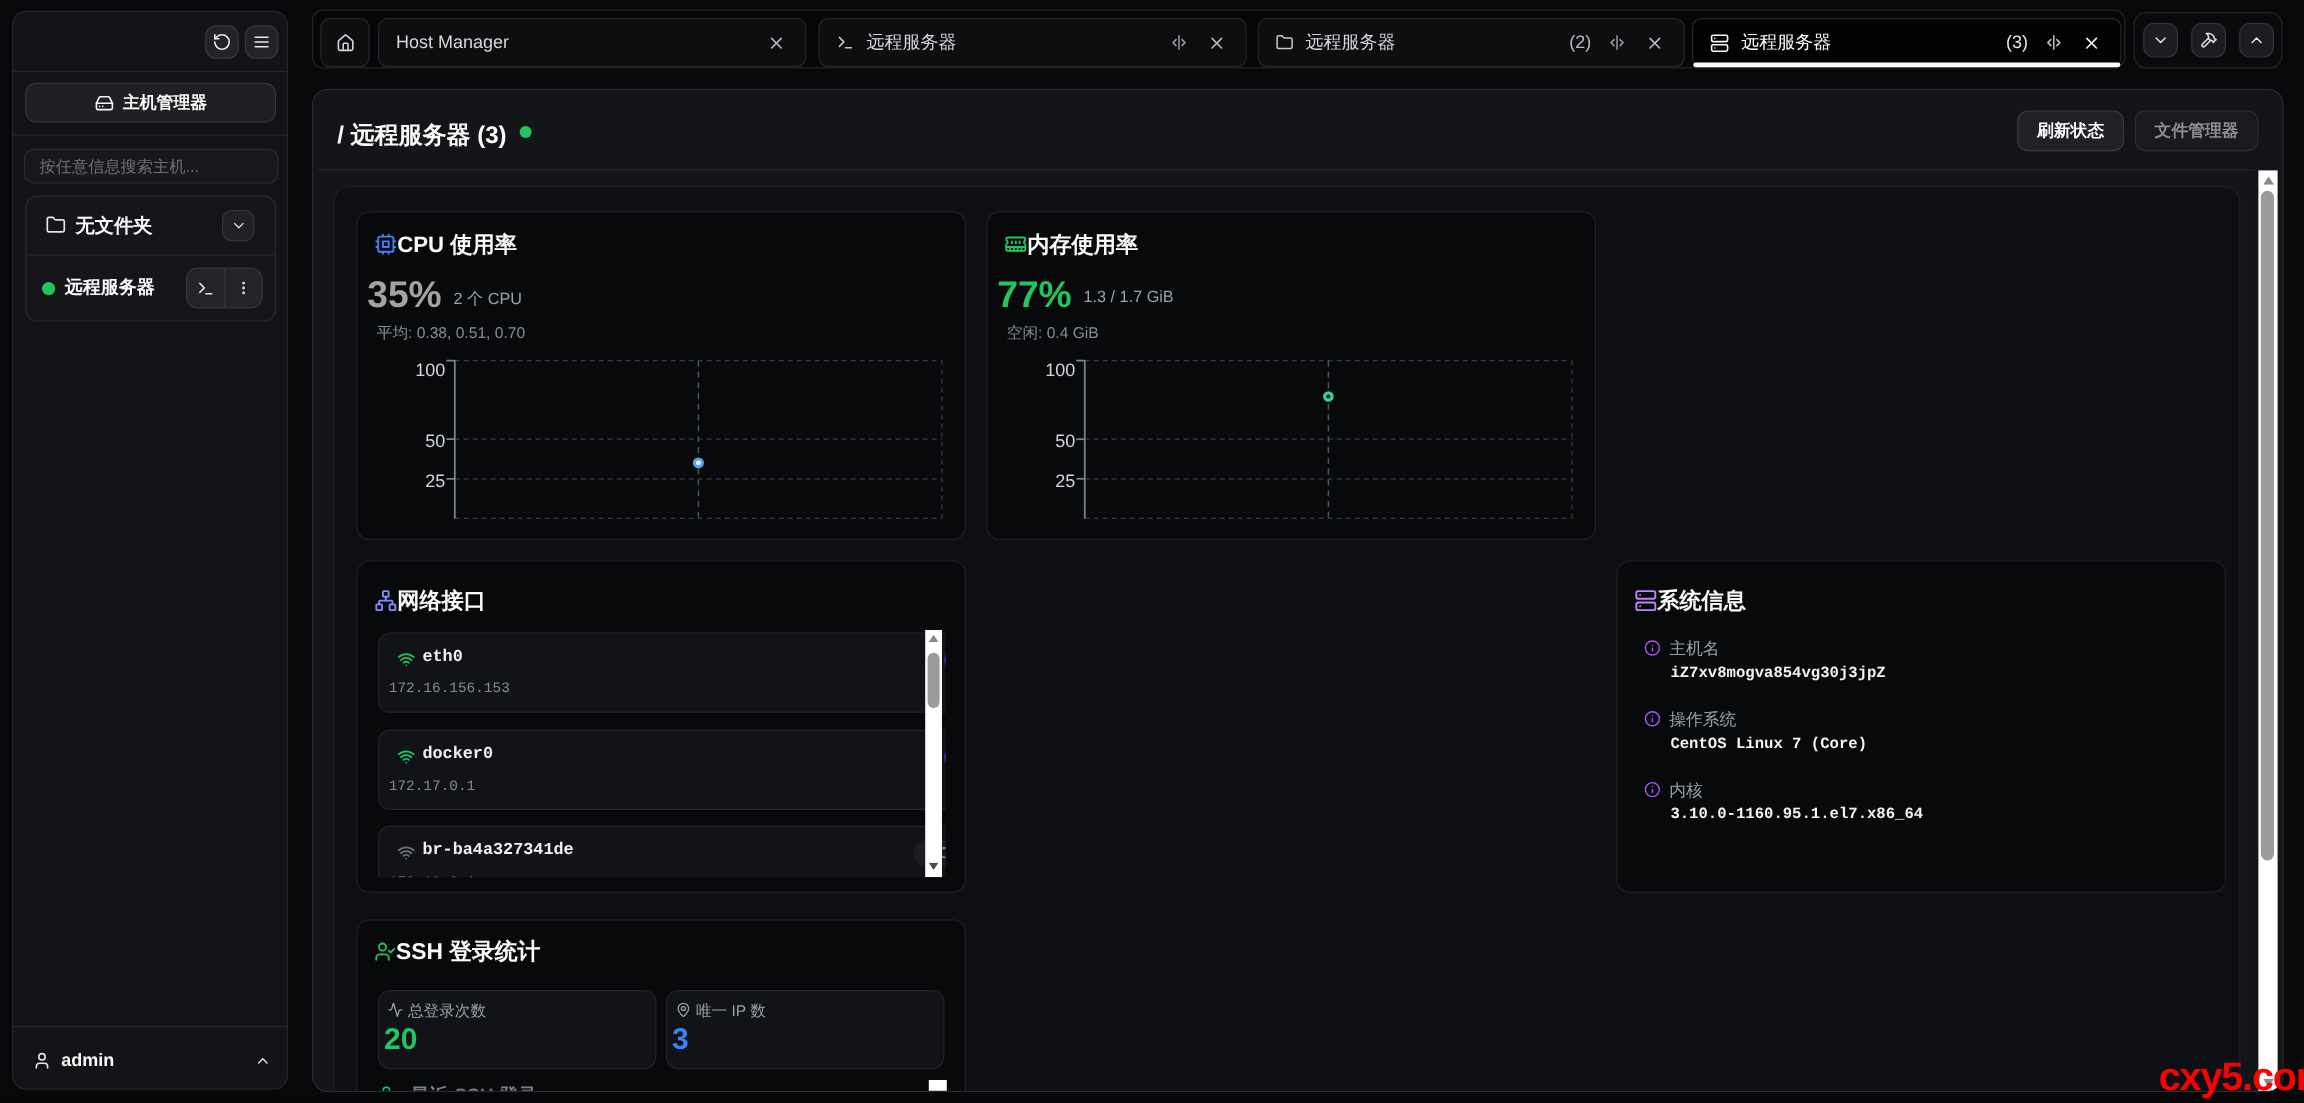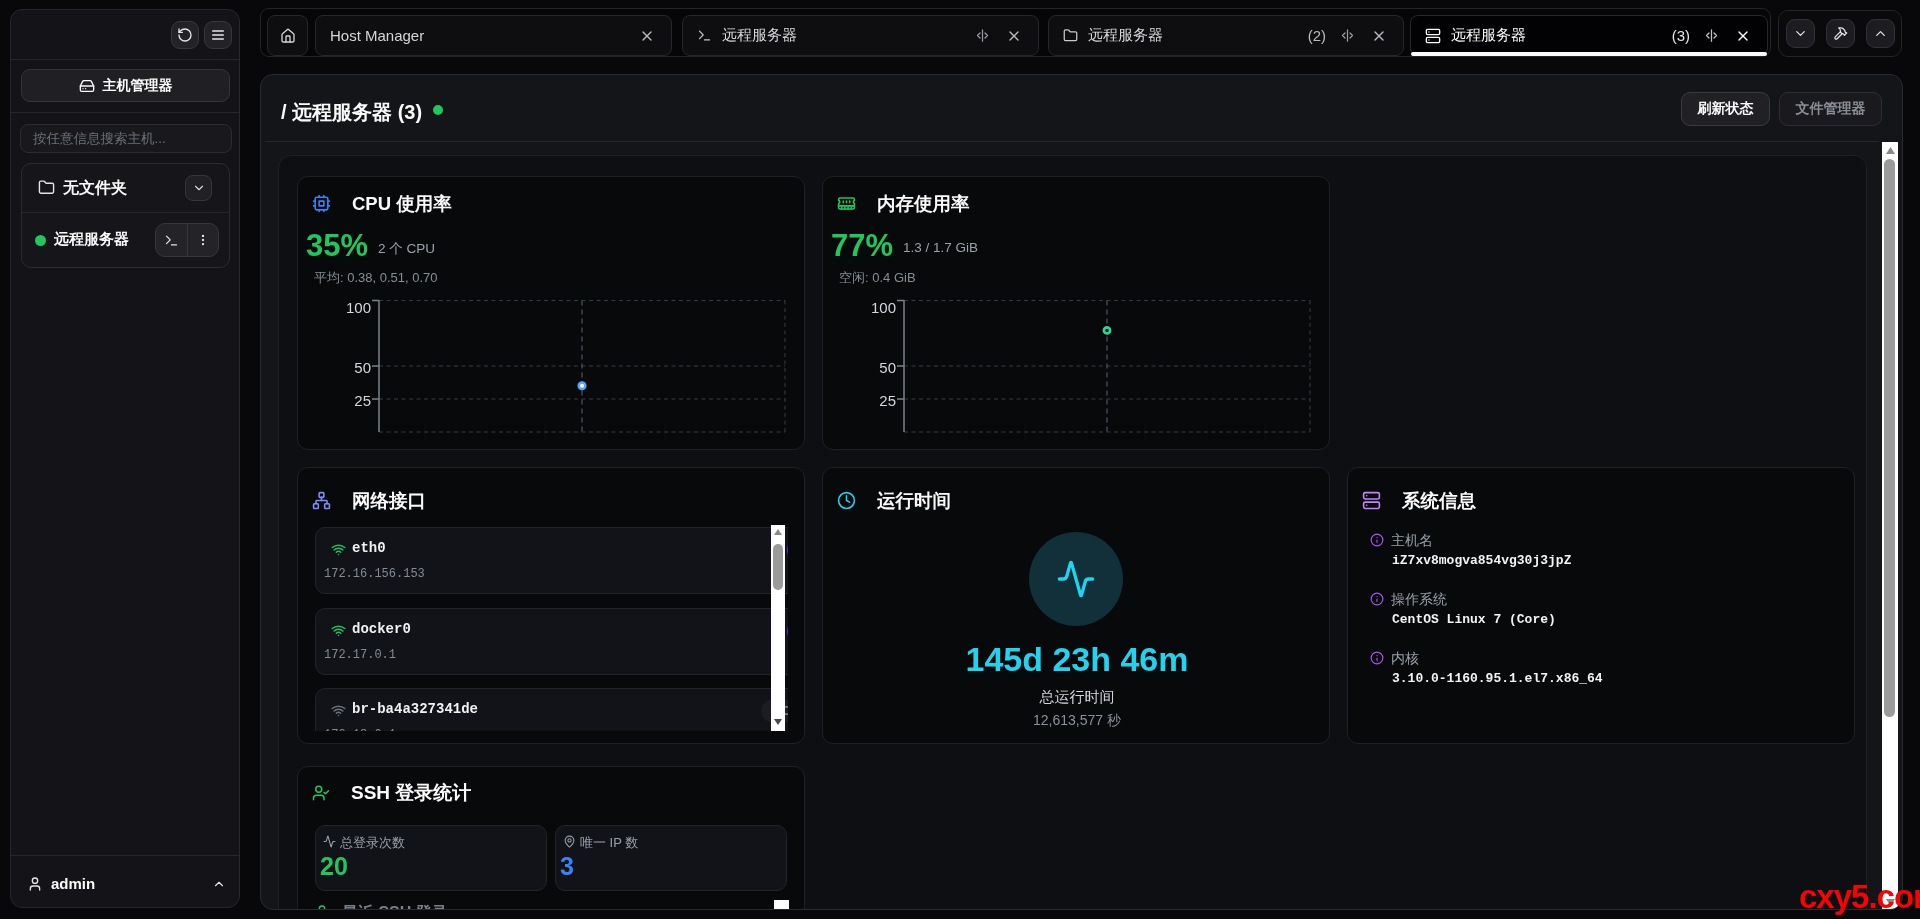--- a/index.html
+++ b/index.html
@@ -53,21 +53,21 @@
 #main { position:absolute; left:260px; top:74px; width:1643px; height:836px;
   background:#141519; border:1px solid #2a2b31; border-radius:13px; overflow:hidden; }
 .m-title { position:absolute; left:20px; top:24px; font-size:20px; font-weight:bold; color:#fafafa; }
 .m-dot { position:absolute; left:172px; top:30px; width:10px; height:10px; border-radius:50%; background:#23c55e; }
 .hbtn { position:absolute; top:17px; height:34px; border-radius:9px; display:flex; align-items:center; justify-content:center;
   font-size:14px; font-weight:bold; }
 .m-div { position:absolute; left:4px; top:66px; width:1614px; height:1px; background:#26272c; }
 #wrapper { position:absolute; left:17px; top:80px; width:1589px; height:1100px;
   background:#0e0f12; border:1px solid #1f2025; border-radius:13px; }
 .card { position:absolute; width:508px; background:#08090b; border:1px solid #1f2026; border-radius:11px; }
-.c-head { position:absolute; left:14px; top:14px; height:24px; display:flex; align-items:center; gap:21px; }
+.c-head { position:absolute; left:14px; top:14px; height:24px; display:flex; align-items:center; gap:0; }
 .c-title { font-size:18.5px; font-weight:bold; color:#fafafa; }
 .big-num { position:absolute; left:8px; top:51px; font-size:31px; font-weight:bold; }
 .num-sub { position:absolute; font-size:13.5px; color:#9ba1ab; }
 .num-sub2 { position:absolute; left:16px; top:92px; font-size:13px; color:#878d97; }
 
 
 .net-row { position:absolute; left:0; width:520px; height:67px; background:#111318; border:1px solid #22242a; border-radius:10px; }
 .net-name { position:absolute; left:36px; top:12px; font-family:"Liberation Mono", monospace; font-weight:bold; font-size:14px; color:#f0f1f3; }
 .net-ip { position:absolute; left:8px; top:39px; font-family:"Liberation Mono", monospace; font-size:12px; color:#848a94; }
 .pill { position:absolute; right:9px; top:11px; height:22px; line-height:22px; border-radius:11px; font-size:13px; font-weight:bold; text-align:center; }
@@ -277,21 +277,21 @@
             <path d="M15 20v2"></path>
             <path d="M2 15h2"></path>
             <path d="M2 9h2"></path>
             <path d="M20 15h2"></path>
             <path d="M20 9h2"></path>
             <path d="M9 2v2"></path>
             <path d="M9 20v2"></path>
           </svg>
         <span class="c-title">CPU 使用率</span>
       </div>
-      <div class="big-num" style="color:#22c55e;">35%</div>
+      <div class="big-num" style="color:#a3a3a3;">35%</div>
       <div class="num-sub" style="left:80px; top:63px;">2 个 CPU</div>
       <div class="num-sub2">平均: 0.38, 0.51, 0.70</div>
       <svg class="abs" style="left:0; top:0;" width="508" height="274" viewBox="0 0 508 274">
         <g stroke="#363c47" stroke-width="1" stroke-dasharray="4 3.5">
           <line x1="81" y1="123.5" x2="487" y2="123.5"></line>
           <line x1="81" y1="189" x2="487" y2="189"></line>
           <line x1="81" y1="222" x2="487" y2="222"></line>
           <line x1="81" y1="255" x2="487" y2="255"></line>
           <line x1="487" y1="123.5" x2="487" y2="255"></line>
         </g>
@@ -406,36 +406,20 @@
               <path d="M4 0 8 6 0 6Z" fill="#8a8a8a"></path>
             </svg>
           <div class="fsb-thumb" style="left:2px; top:19px; width:10px; height:46px;"></div>
           <svg class="abs" style="left:3px; top:194px;" width="8" height="6" viewBox="0 0 8 6">
               <path d="M4 6 8 0 0 0Z" fill="#4a4a4a"></path>
             </svg>
         </div>
       </div>
     </div>
 
-    <div class="card" style="left:543px; top:311px; height:277px;">
-      <div class="c-head" style="top:20px;">
-        <svg class="ic" width="19" height="19" viewBox="0 0 24 24" fill="none" stroke="#22d3ee" stroke-width="2" stroke-linecap="round" stroke-linejoin="round">
-            <circle cx="12" cy="12" r="10"></circle>
-            <polyline points="12 6 12 12 16 14"></polyline>
-          </svg>
-        <span class="c-title">运行时间</span>
-      </div>
-      <div class="abs" style="left:206px; top:64px; width:94px; height:94px; border-radius:50%; background:#113039;"></div>
-      <svg class="ic abs" style="left:233px; top:91px;" width="40" height="40" viewBox="0 0 24 24" fill="none" stroke="#22d3ee" stroke-width="2" stroke-linecap="round" stroke-linejoin="round">
-          <path d="M22 12h-2.48a2 2 0 0 0-1.93 1.46l-2.35 8.36a.25.25 0 0 1-.48 0L9.24 2.18a.25.25 0 0 0-.48 0l-2.35 8.36A2 2 0 0 1 4.49 12H2"></path>
-        </svg>
-      <div class="abs" style="left:0; top:172px; width:508px; text-align:center; font-size:34px; font-weight:bold; color:#22d3ee;">145d 23h 46m</div>
-      <div class="abs" style="left:0; top:220px; width:508px; text-align:center; font-size:15px; color:#d2d5da;">总运行时间</div>
-      <div class="abs" style="left:0; top:244px; width:508px; text-align:center; font-size:14px; color:#8b919b;">12,613,577 秒</div>
-    </div>
 
     <div class="card" style="left:1068px; top:311px; height:277px;">
       <div class="c-head" style="top:20px;">
         <svg class="ic" width="19" height="19" viewBox="0 0 24 24" fill="none" stroke="#c084fc" stroke-width="2" stroke-linecap="round" stroke-linejoin="round">
             <rect width="20" height="8" x="2" y="2" rx="2" ry="2"></rect>
             <rect width="20" height="8" x="2" y="14" rx="2" ry="2"></rect>
             <line x1="6" x2="6.01" y1="6" y2="6"></line>
             <line x1="6" x2="6.01" y1="18" y2="18"></line>
           </svg>
         <span class="c-title">系统信息</span>

